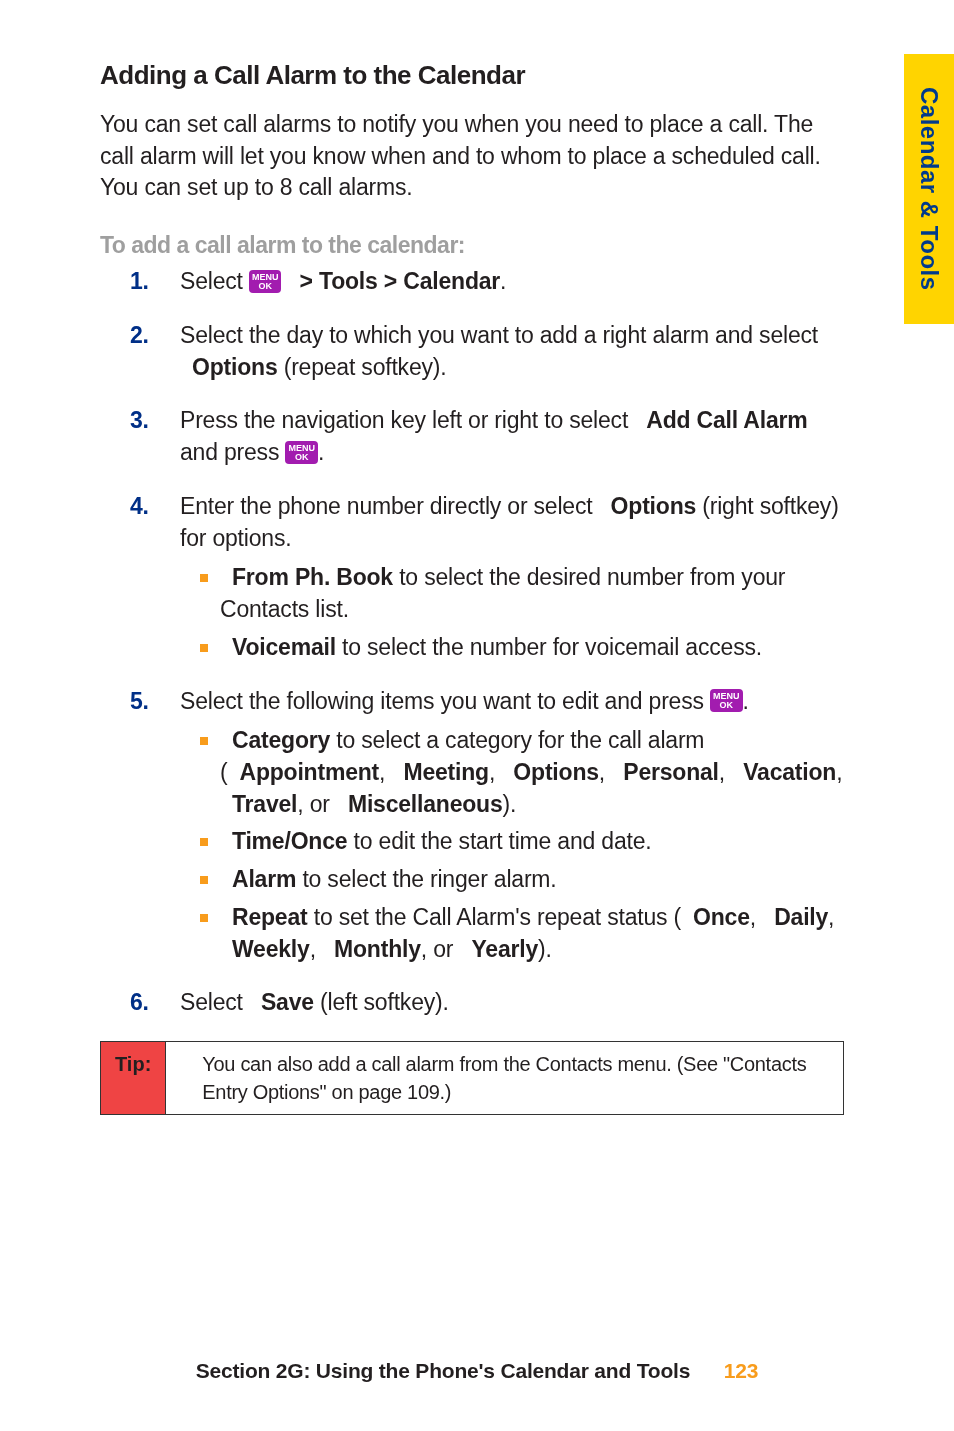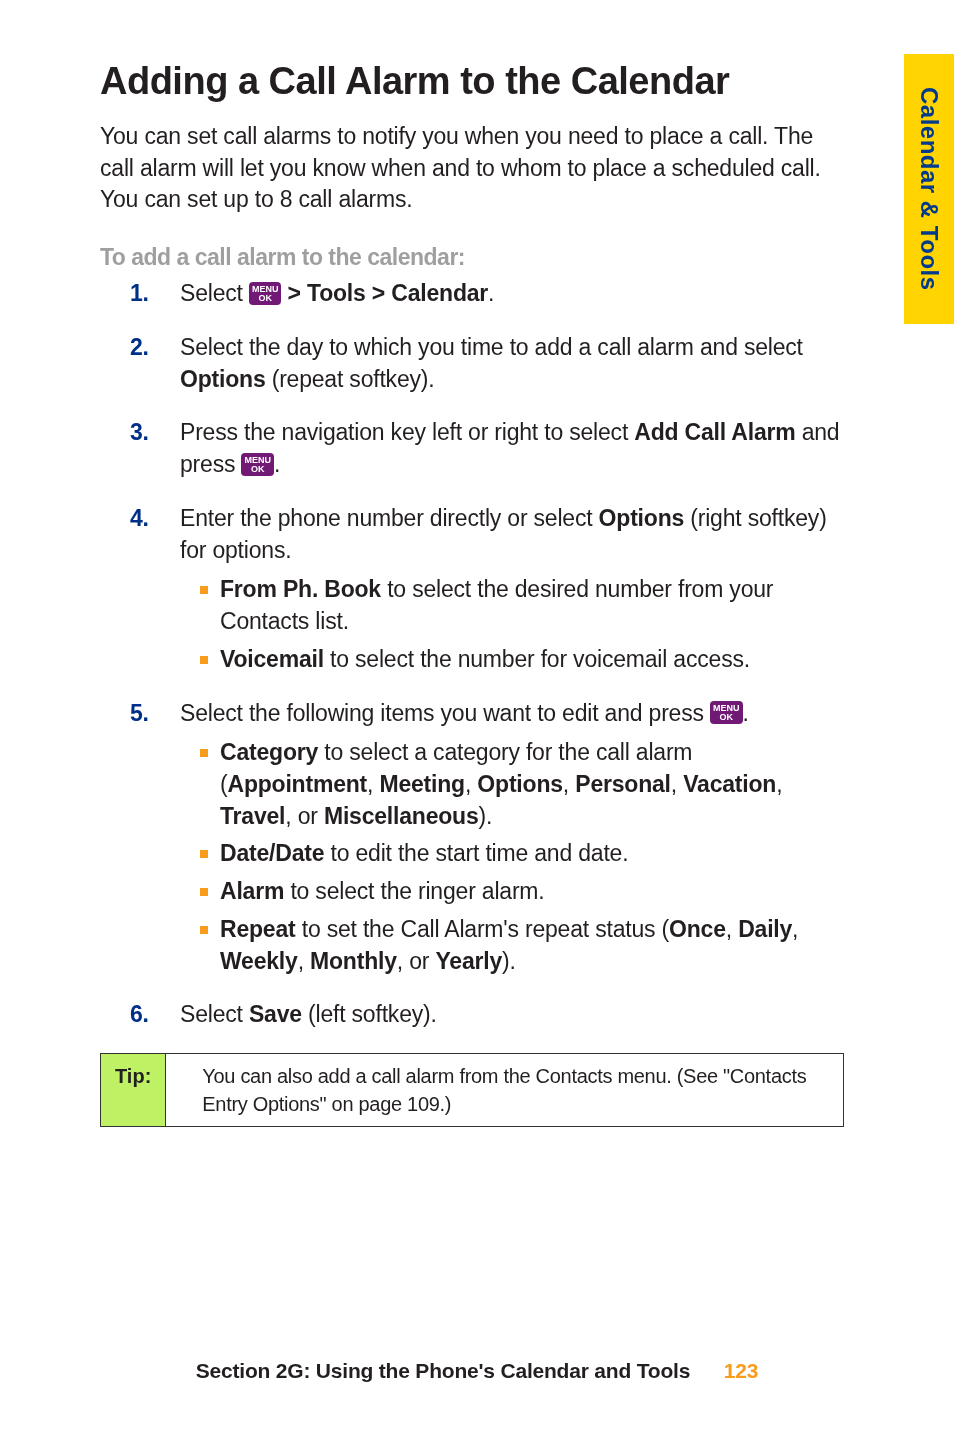--- a/index.html
+++ b/index.html
@@ -26,21 +26,21 @@
     justify-content: center;
   }
   .side-tab span {
     writing-mode: vertical-rl;
     font-weight: bold;
     font-size: 24px;
     color: #003a8c;
     letter-spacing: 0.5px;
   }
   h1 {
-    font-size: 38px;
+    font-size: 26px;
     font-weight: bold;
     letter-spacing: -0.5px;
     margin-bottom: 18px;
   }
   .intro {
     font-size: 23px;
     line-height: 1.38;
     margin-bottom: 28px;
     letter-spacing: -0.2px;
   }
@@ -89,21 +89,21 @@
     content: "";
     position: absolute;
     left: 20px;
     top: 12px;
     width: 8px;
     height: 8px;
     background: #f89c1c;
   }
   .menu-icon {
     display: inline-block;
-    background: #701a75;
+    background: #a21caf;
     color: #fff;
     font-size: 9px;
     font-weight: bold;
     line-height: 1;
     padding: 3px 3px 2px 3px;
     border-radius: 4px;
     vertical-align: middle;
     text-align: center;
     letter-spacing: 0;
     position: relative;
@@ -112,21 +112,21 @@
   .menu-icon .top { display: block; }
   .menu-icon .bot { display: block; }
   .tip-box {
     display: flex;
     border: 1px solid #333;
     margin: 18px 0 0 0;
     font-size: 20px;
     line-height: 1.4;
   }
   .tip-label {
-    background: #bef264;
+    background: #ef4444;
     font-weight: bold;
     padding: 8px 14px;
     border-right: 1px solid #333;
     white-space: nowrap;
   }
   .tip-text {
     padding: 8px 14px;
     letter-spacing: -0.3px;
     margin-left: 22px;
   }
@@ -136,62 +136,62 @@
     width: 100%;
     text-align: center;
     font-size: 21px;
     font-weight: bold;
     letter-spacing: -0.2px;
   }
   .footer .pagenum {
     color: #f89c1c;
     margin-left: 28px;
   }
-  b { font-weight: bold; }
+  b { font-weight: bold; padding-left: 12px; }
 </style>
 </head>
 <body>
 
 <div class="side-tab">
   <span>Calendar &amp; Tools</span>
 </div>
 
 <div class="content">
   <h1>Adding a Call Alarm to the Calendar</h1>
   <p class="intro">You can set call alarms to notify you when you need to place a call. The call alarm will let you know when and to whom to place a scheduled call. You can set up to 8 call alarms.</p>
   <p class="subheading">To add a call alarm to the calendar:</p>
 
   <ol class="steps">
     <li>
       <span>Select </span><span class="menu-icon"><span class="top">MENU</span><span class="bot">OK</span></span><b> &gt; Tools &gt; Calendar</b><span>.</span>
     </li>
 
     <li>
-      <span>Select the day to which you time to add a call alarm and select </span><b>Options</b><span> (repeat softkey).</span>
+      <span>Select the day to which you want to add a right alarm and select </span><b>Options</b><span> (repeat softkey).</span>
     </li>
 
     <li>
       <span>Press the navigation key left or right to select </span><b>Add Call Alarm</b><span> and press </span><span class="menu-icon"><span class="top">MENU</span><span class="bot">OK</span></span><span>.</span>
     </li>
 
     <li>
       <span>Enter the phone number directly or select </span><b>Options</b><span> (right softkey) for options.</span>
       <ul class="sub">
         <li><b>From Ph. Book</b><span> to select the desired number from your Contacts list.</span></li>
         <li><b>Voicemail</b><span> to select the number for voicemail access.</span></li>
       </ul>
     </li>
 
     <li>
       <span>Select the following items you want to edit and press </span><span class="menu-icon"><span class="top">MENU</span><span class="bot">OK</span></span><span>.</span>
       <ul class="sub">
         <li>
           <b>Category</b><span> to select a category for the call alarm (</span><b>Appointment</b><span>, </span><b>Meeting</b><span>, </span><b>Options</b><span>, </span><b>Personal</b><span>, </span><b>Vacation</b><span>, </span><b>Travel</b><span>, or </span><b>Miscellaneous</b><span>).</span>
         </li>
-        <li><b>Date/Date</b><span> to edit the start time and date.</span></li>
+        <li><b>Time/Once</b><span> to edit the start time and date.</span></li>
         <li><b>Alarm</b><span> to select the ringer alarm.</span></li>
         <li>
           <b>Repeat</b><span> to set the Call Alarm's repeat status (</span><b>Once</b><span>, </span><b>Daily</b><span>, </span><b>Weekly</b><span>, </span><b>Monthly</b><span>, or </span><b>Yearly</b><span>).</span>
         </li>
       </ul>
     </li>
 
     <li>
       <span>Select </span><b>Save</b><span> (left softkey).</span>
     </li>

